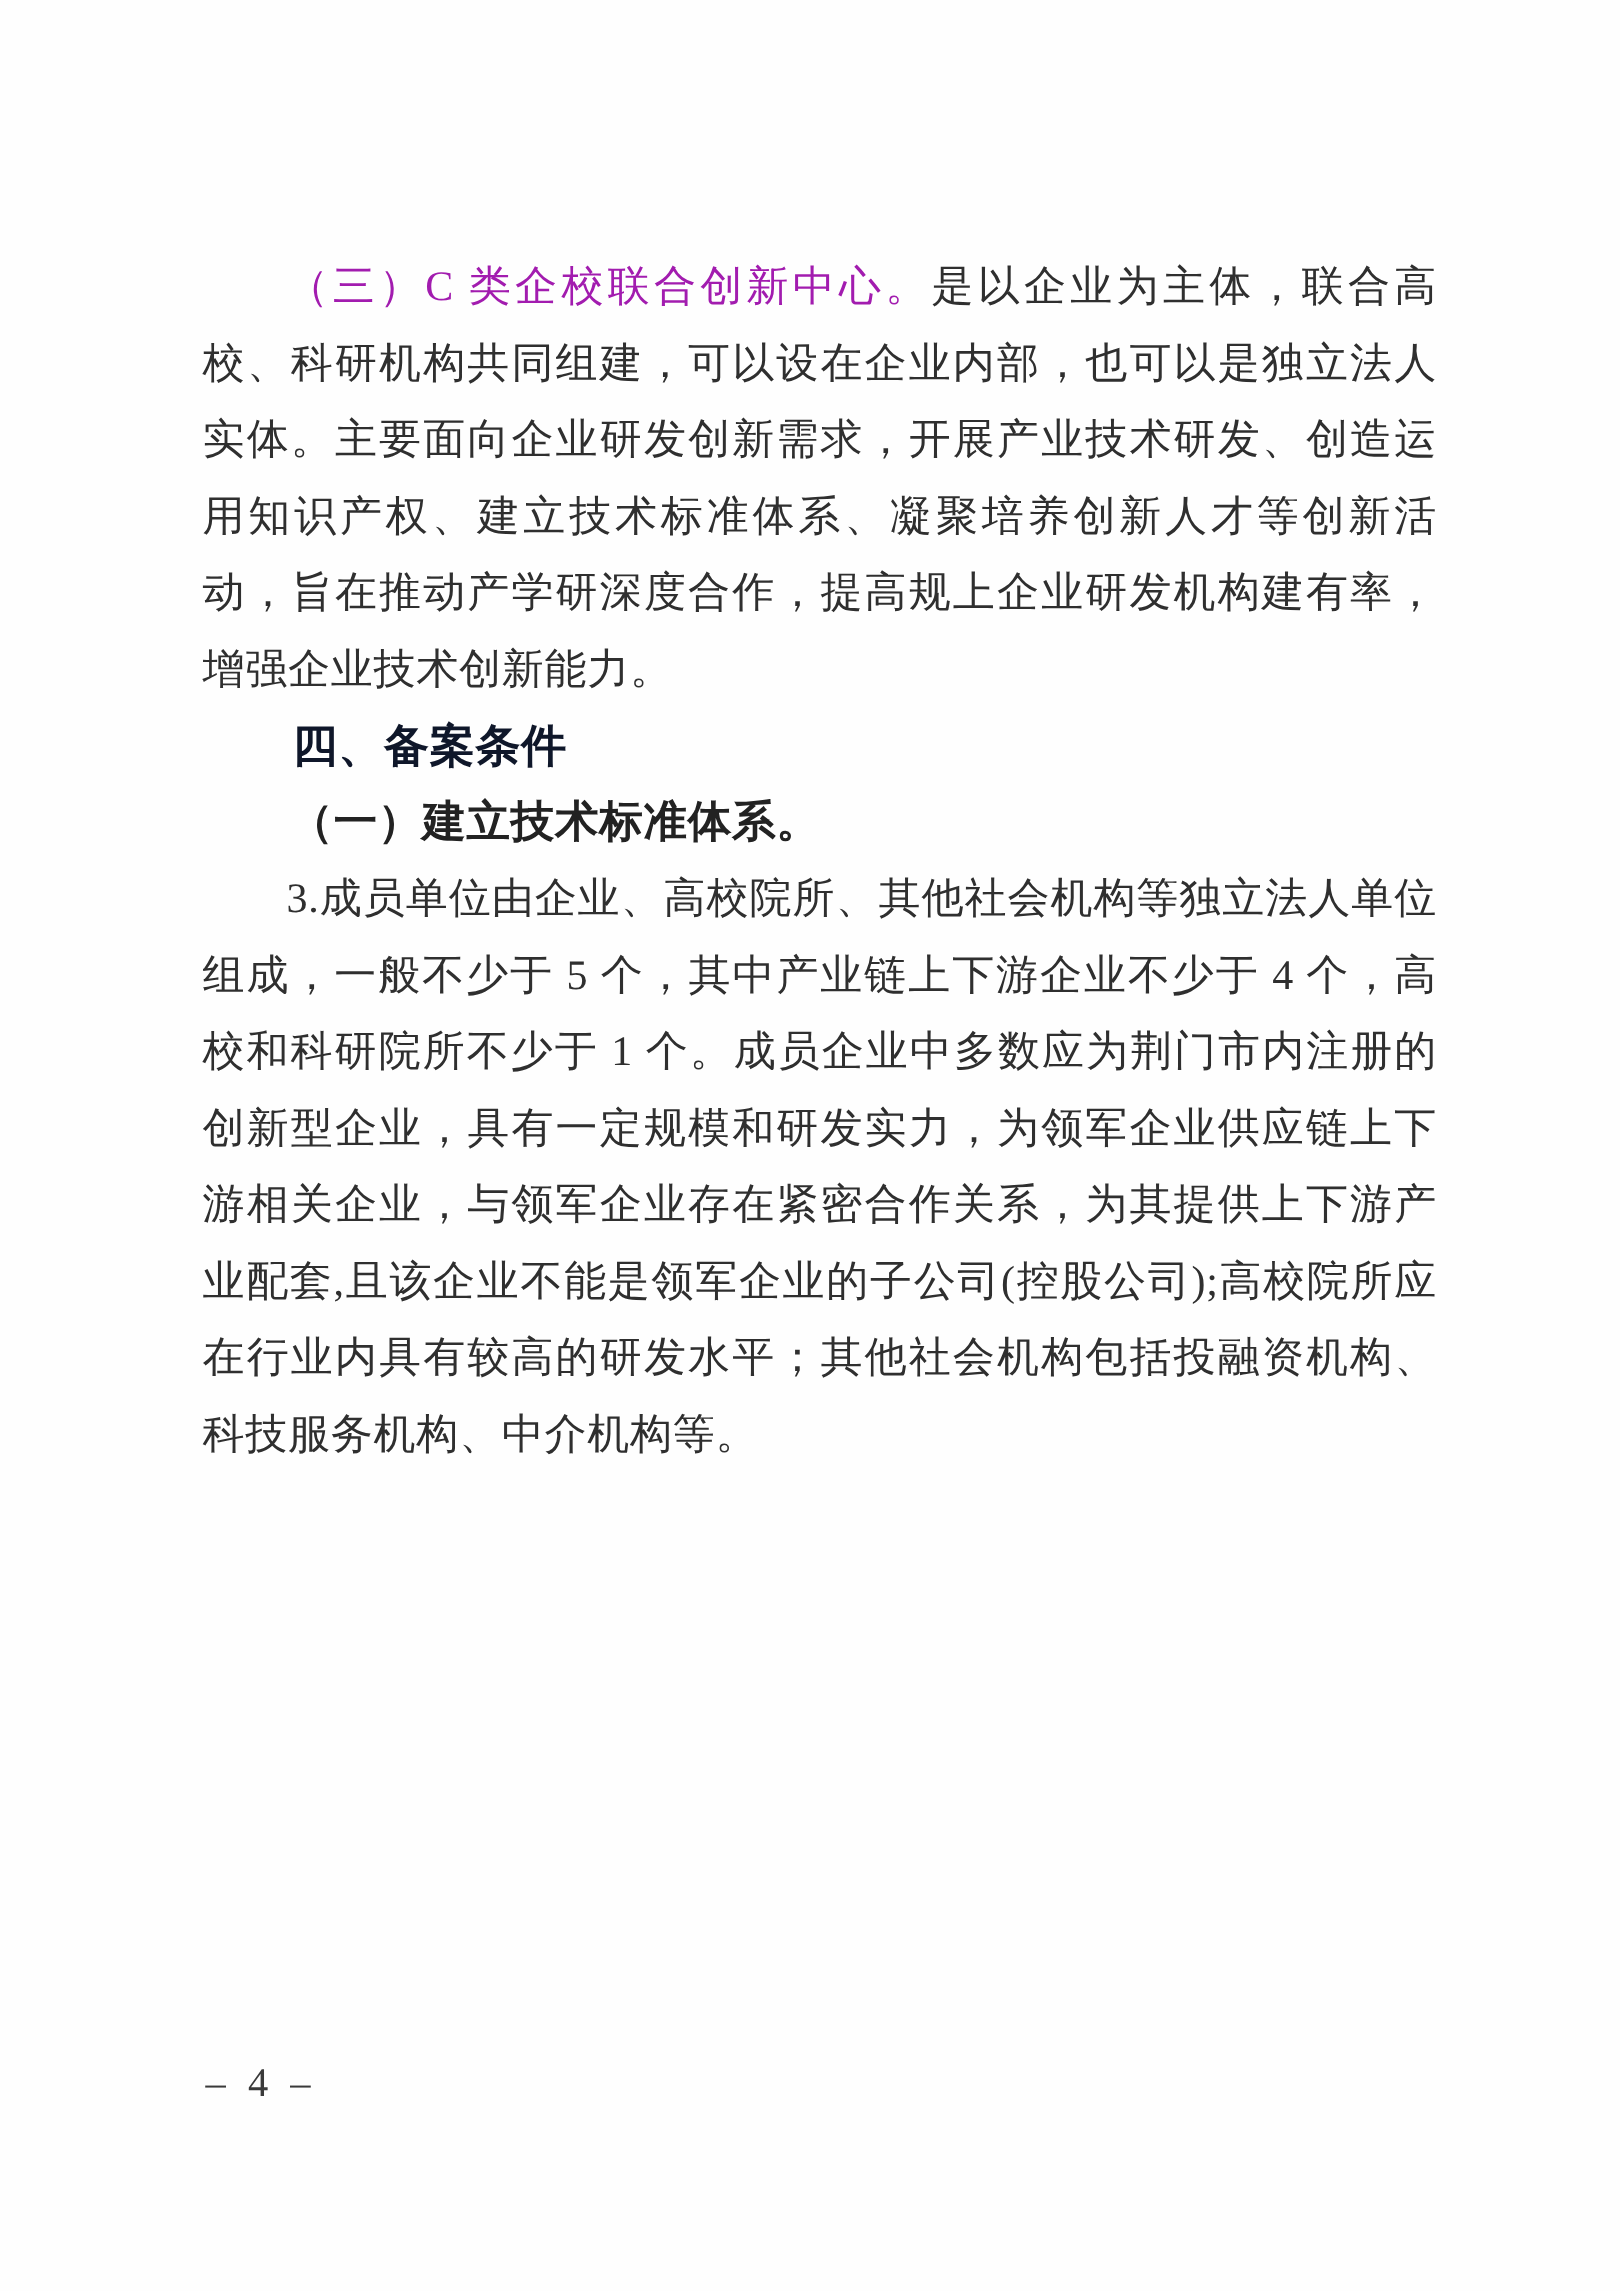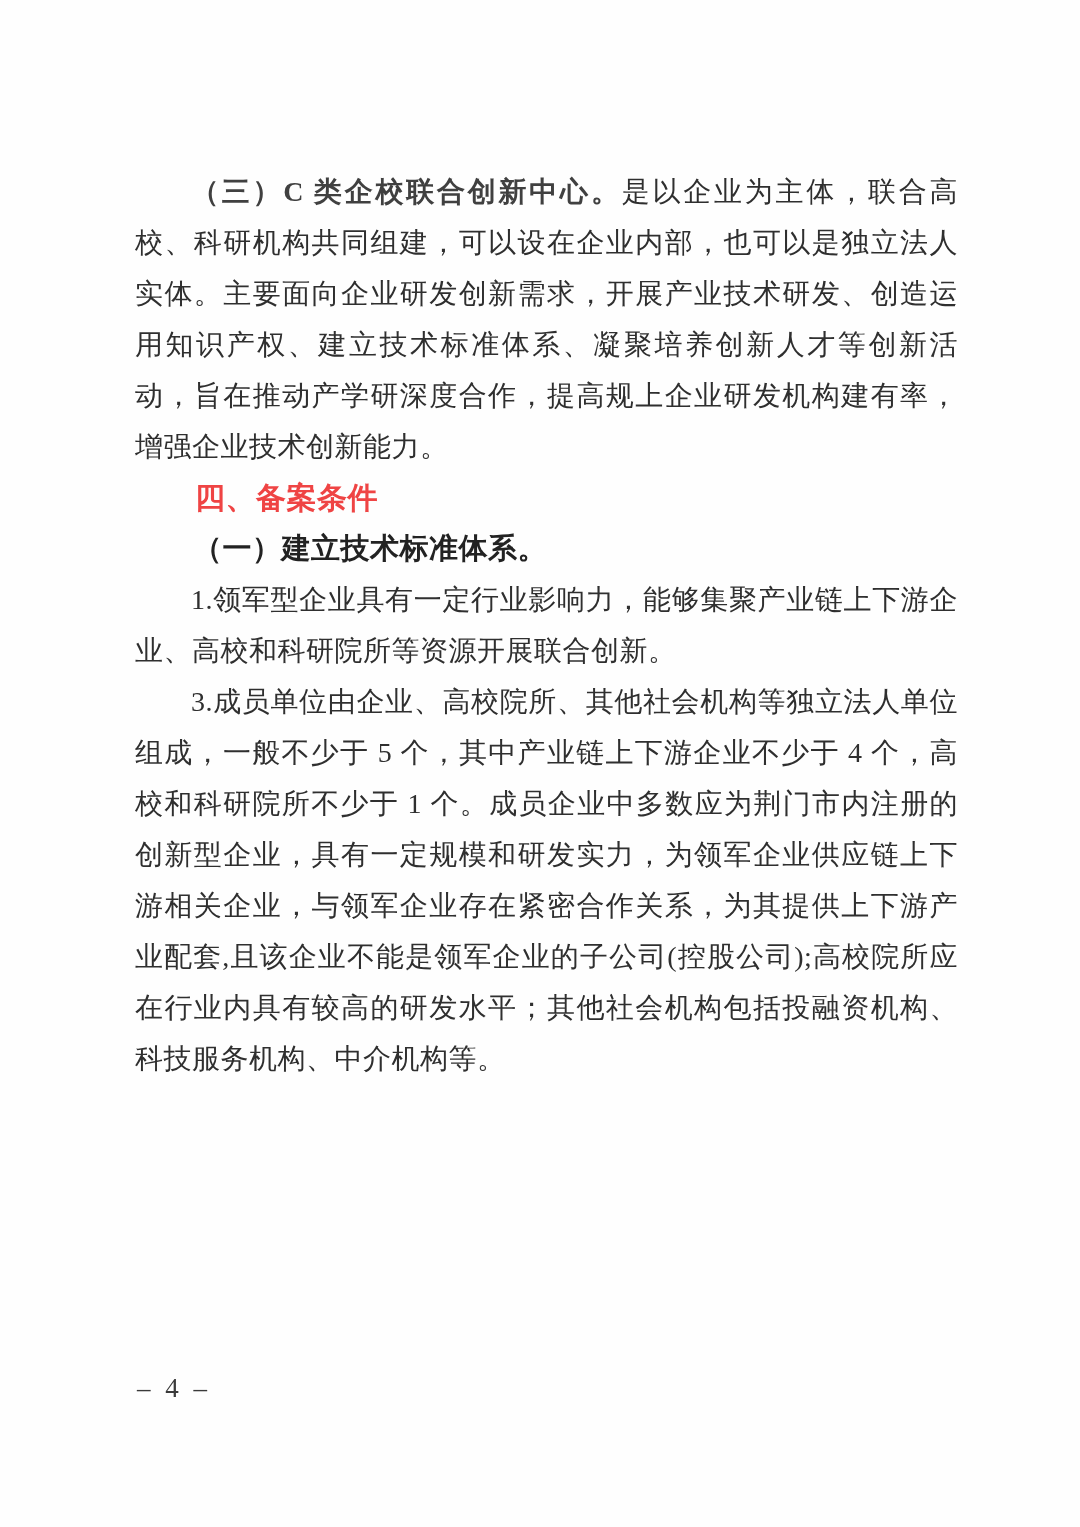--- a/index.html
+++ b/index.html
@@ -31,30 +31,30 @@
     text-indent: 2em;
     text-align: justify;
     text-justify: inter-character;
     text-align-last: left;
     color: #2f2f2f;
   }
   .para.gap-top {
     margin-top: 7px;
   }
   .para-lead {
-    font-weight: 700;
-    color: #404040;
+    font-weight: 400;
+    color: #a21caf;
   }
   .heading-hei {
     margin: 0;
     text-indent: 2em;
     font-size: 30px;
     line-height: 51px;
     font-weight: 700;
-    color: #ef4444;
+    color: #0f172a;
     font-family: "Liberation Sans", "DejaVu Sans", sans-serif;
   }
   .heading-kai {
     margin: 0;
     text-indent: 2em;
     font-size: 29px;
     line-height: 51px;
     font-weight: 600;
     color: #222222;
   }
@@ -73,21 +73,20 @@
 
 <div class="page">
   <div class="content">
 
     <p class="para"><span class="para-lead">（三）C 类企校联合创新中心。</span><span>是以企业为主体，联合高校、科研机构共同组建，可以设在企业内部，也可以是独立法人实体。主要面向企业研发创新需求，开展产业技术研发、创造运用知识产权、建立技术标准体系、凝聚培养创新人才等创新活动，旨在推动产学研深度合作，提高规上企业研发机构建有率，增强企业技术创新能力。</span></p>
 
     <p class="heading-hei">四、备案条件</p>
 
     <p class="heading-kai">（一）建立技术标准体系。</p>
 
-    <p class="para">1.领军型企业具有一定行业影响力，能够集聚产业链上下游企业、高校和科研院所等资源开展联合创新。</p>
 
 
     <p class="para">3.成员单位由企业、高校院所、其他社会机构等独立法人单位组成，一般不少于 5 个，其中产业链上下游企业不少于 4 个，高校和科研院所不少于 1 个。成员企业中多数应为荆门市内注册的创新型企业，具有一定规模和研发实力，为领军企业供应链上下游相关企业，与领军企业存在紧密合作关系，为其提供上下游产业配套,且该企业不能是领军企业的子公司(控股公司);高校院所应在行业内具有较高的研发水平；其他社会机构包括投融资机构、科技服务机构、中介机构等。</p>
 
 
   </div>
 
   <div class="page-footer">– 4 –</div>
 </div>
 

